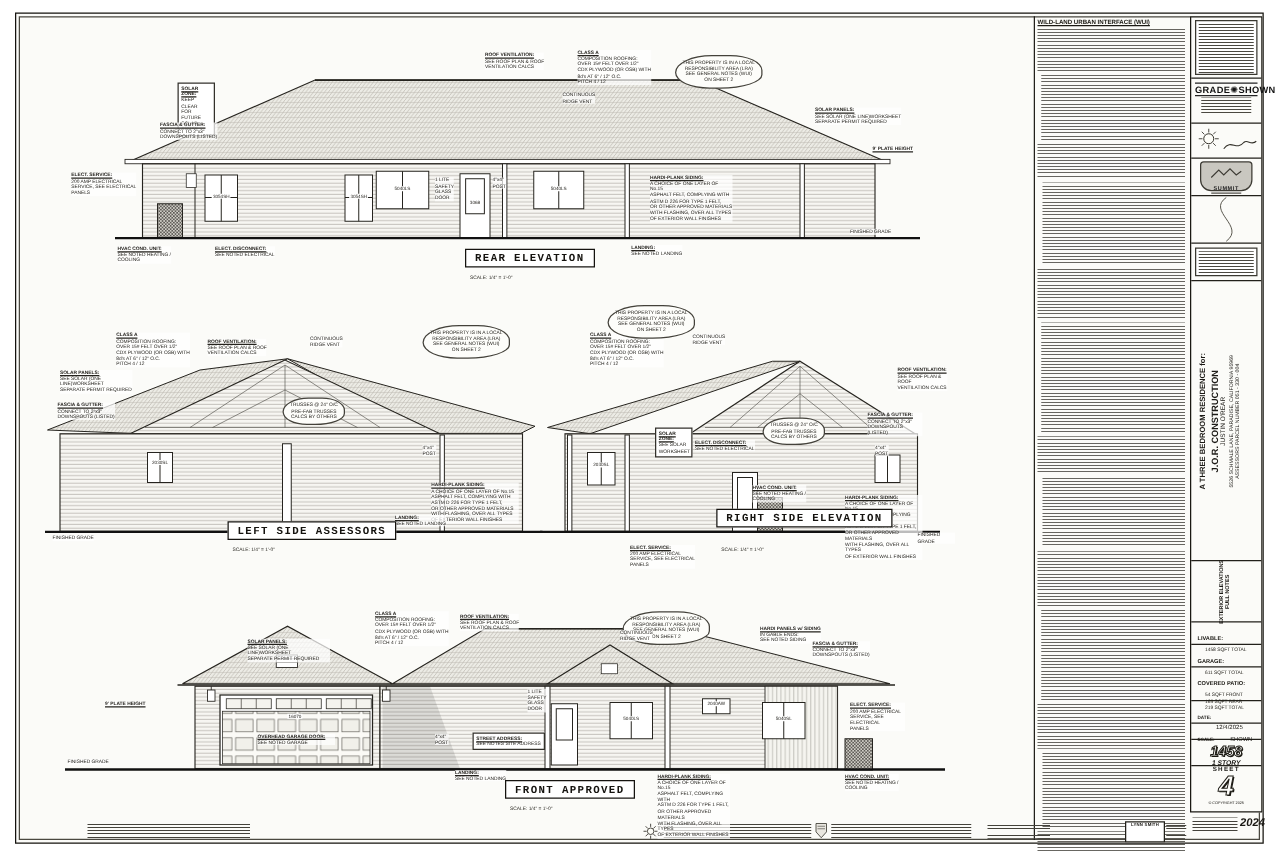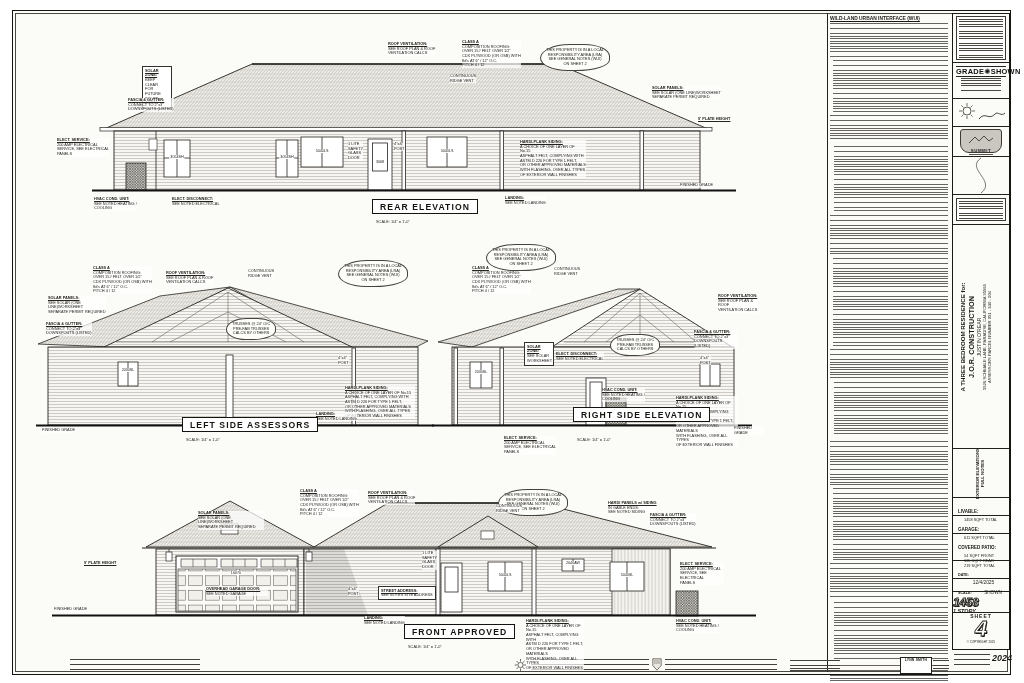--- a/index.html
+++ b/index.html
@@ -13,21 +13,21 @@
   
   .anno{position:absolute;font-size:3.9px;line-height:1.2;color:#25231e;white-space:pre-line;
         background:rgba(255,255,255,0.72);z-index:5;}
   .anno .t1{font-weight:bold;text-decoration:underline;}
   .anno.boxed{border:0.7px solid #33312b;padding:1.5px 2px;background:#fff;}
   .anno.cloud{border:0.8px solid #44423b;border-radius:48% 42% 55% 45%/60% 52% 48% 55%;
               padding:3px 5px;background:#fdfdfa;text-align:center;}
   .anno.ctr{transform:translateX(-50%);font-size:3.7px;background:#fff;padding:0 1px;text-align:center;}
   
   .lblbox{position:absolute;border:1.4px solid #15130f;background:#fff;font-weight:bold;
-          font-size:8.6px;letter-spacing:1.1px;padding:1.5px 7px;color:#15130f;z-index:6;}
+          font-size:8.6px;letter-spacing:1.1px;padding:1.5px 7px;color:#15130f;z-index:6;font-family:Liberation Mono, monospace;}
   .sclbl{position:absolute;font-size:3.9px;color:#2a2822;z-index:6;}
   
   .notes-col{position:absolute;left:830px;top:16px;width:121px;height:654px;z-index:4;}
   .notes-head{font-size:4.9px;font-weight:bold;text-decoration:underline;color:#1c1a14;margin-bottom:2px;}
   .np{background:repeating-linear-gradient(#3d3b35 0 0.8px,transparent 0.8px 2.55px);
       opacity:0.78;margin-bottom:3px;}
   
   .tb{position:absolute;left:952px;top:13px;width:58px;height:637px;border:1px solid #1a1812;box-sizing:border-box;background:#fbfbf8;z-index:6;}
   .tbrow{position:absolute;left:0;width:56px;border-bottom:0.8px solid #22201a;box-sizing:border-box;overflow:visible;}
   .tb-minibox{position:absolute;border:0.7px solid #3a3830;box-sizing:border-box;background:#fff;}
@@ -510,21 +510,21 @@
 
     <div class="tbrow" style="top:547px;height:18px;padding:1px 0 0 5px">
       <span style="font-size:3.7px;font-weight:bold">DATE:</span>
       <div style="font-size:4.8px;text-align:center">12/4/2025</div>
     </div>
     <div class="tbrow" style="top:565px;height:13px;padding:1px 0 0 5px">
       <span style="font-size:3.7px;font-weight:bold">SCALE:</span>
       <span style="font-size:4.6px;margin-left:8px">SHOWN</span>
     </div>
 
-    <div class="tbrow" style="top:578px;height:21px;">
+    <div class="tbrow" style="top:578px;height:21px;text-align:center">
       <span class="bignum" style="font-size:11.5px">1458</span>
       <div style="font-size:5.4px;font-weight:800;font-style:italic;margin-top:-2px">1 STORY</div>
     </div>
 
     <div class="tbrow" style="top:599px;height:37px;border-bottom:none;text-align:center">
       <div style="font-size:5px;font-weight:bold;letter-spacing:1px">SHEET</div>
       <div class="bignum" style="font-size:22px;line-height:0.95">4</div>
       <div style="font-size:3px">© COPYRIGHT 2025</div>
     </div>
   </div>

